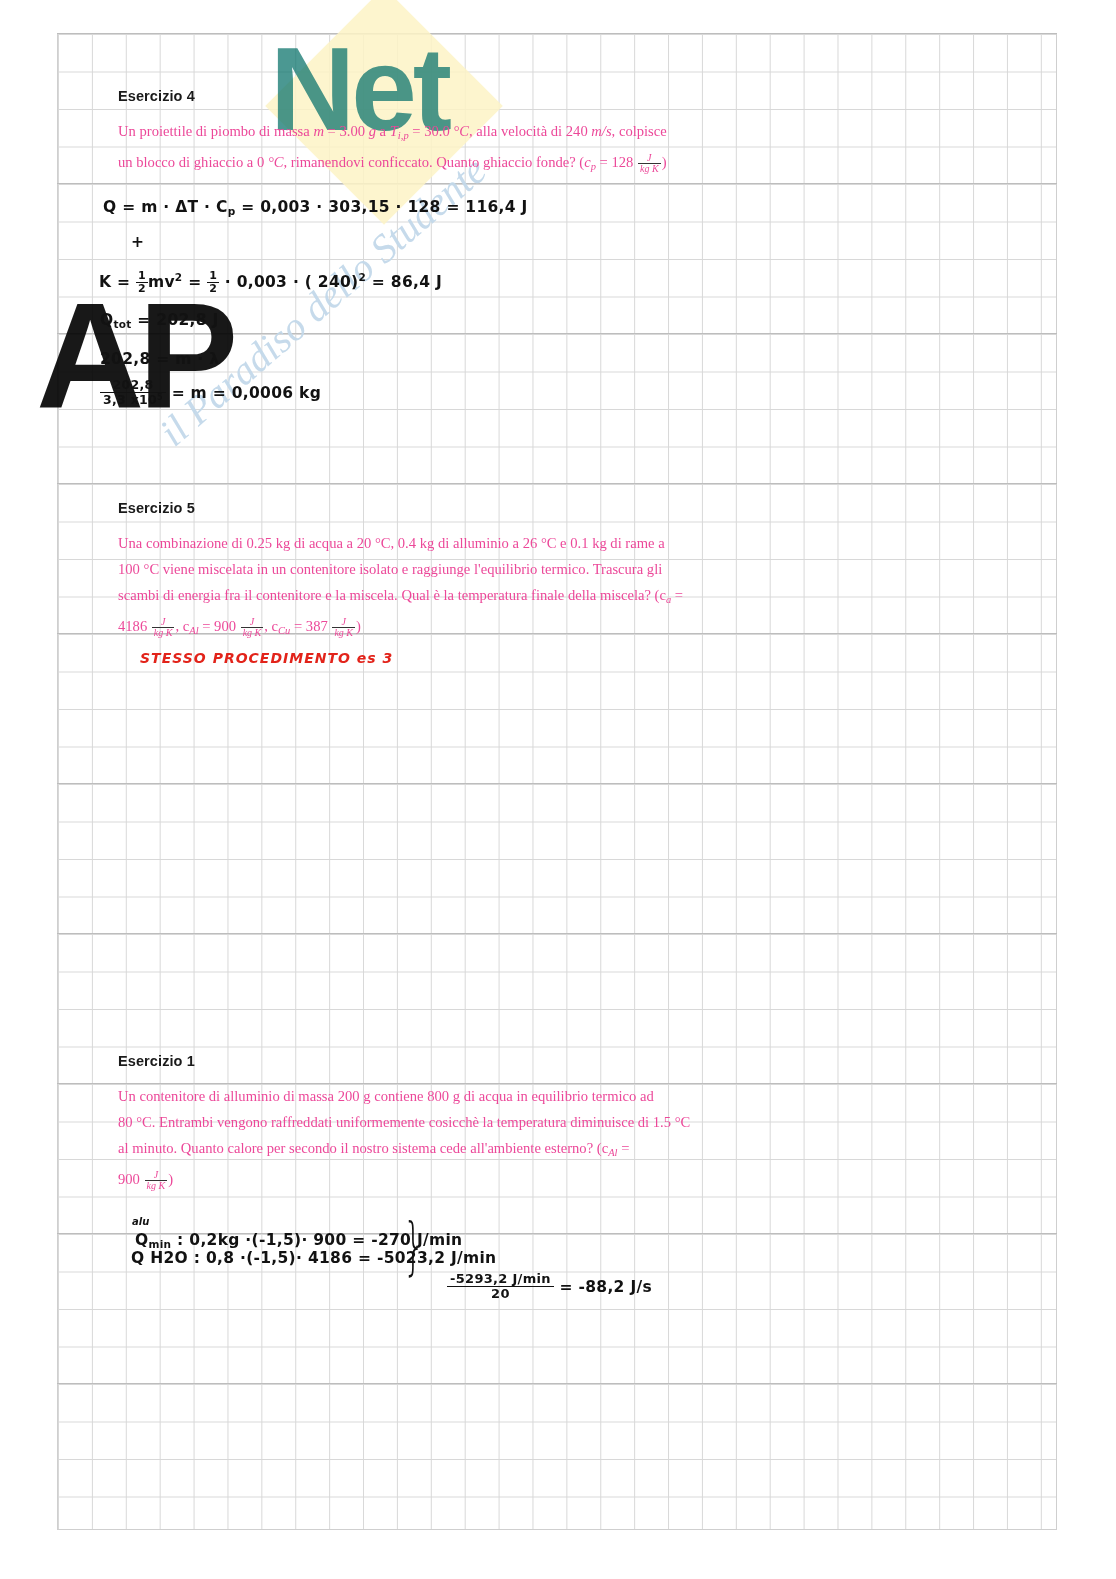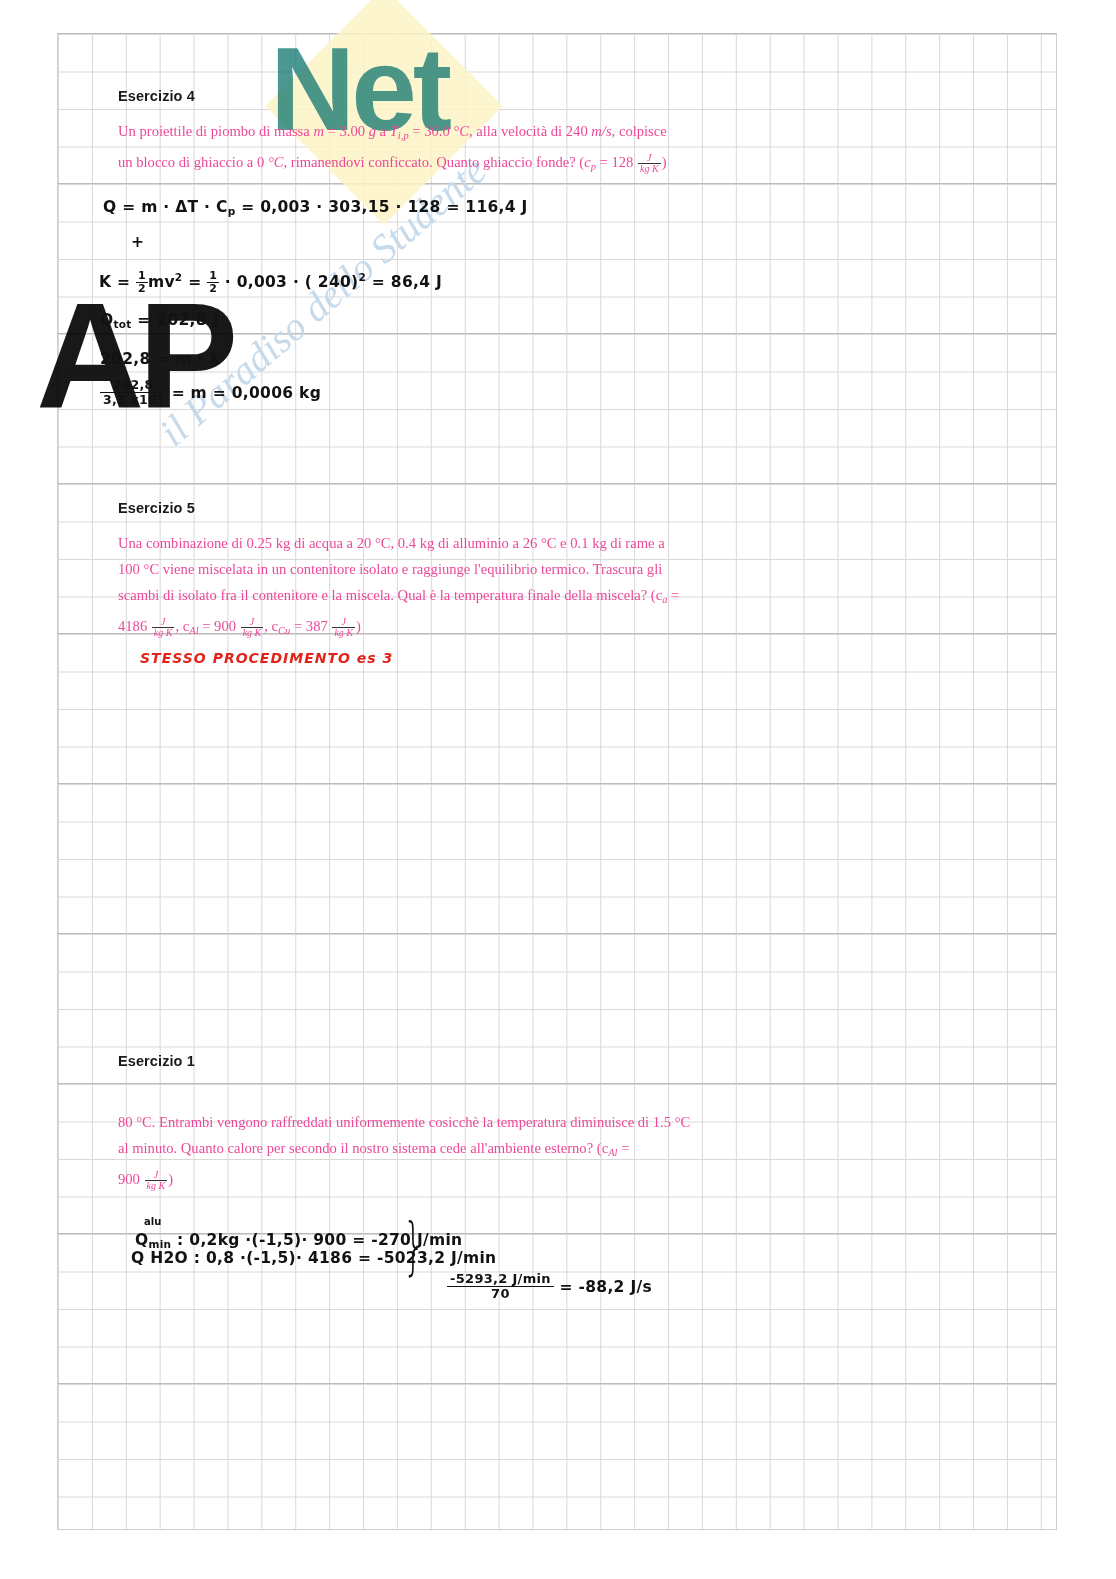--- a/index.html
+++ b/index.html
@@ -219,29 +219,29 @@
         <br>
         <span>un blocco di ghiaccio a 0 </span><i>°C</i><span>, rimanendovi conficcato. Quanto ghiaccio fonde? (</span><i>c</i><span class="sub">p</span><span> = 128 </span><span class="frac"><span class="num">J</span><span class="den">kg K</span></span><span>)</span>
       </div>
     </div>
 
     <div class="exercise-block" style="top:500px;">
       <div class="ex-title">Esercizio 5</div>
       <div class="ex-body">
         <span>Una combinazione di 0.25 kg di acqua a 20 °C, 0.4 kg di alluminio a 26 °C e 0.1 kg di rame a</span><br>
         <span>100 °C viene miscelata in un contenitore isolato e raggiunge l'equilibrio termico. Trascura gli</span><br>
-        <span>scambi di isolato fra il contenitore e la miscela. Qual è la temperatura finale della miscela? (c</span><span class="sub">a</span><span> =</span><br>
+        <span>scambi di energia fra il contenitore e la miscela. Qual è la temperatura finale della miscela? (c</span><span class="sub">a</span><span> =</span><br>
         <span>4186</span> <span class="frac"><span class="num">J</span><span class="den">kg K</span></span><span>, c</span><span class="sub">Al</span><span> = 900</span> <span class="frac"><span class="num">J</span><span class="den">kg K</span></span><span>, c</span><span class="sub">Cu</span><span> = 387</span> <span class="frac"><span class="num">J</span><span class="den">kg K</span></span><span>)</span>
       </div>
     </div>
 
     <div class="exercise-block" style="top:1053px; width:610px;">
       <div class="ex-title">Esercizio 1</div>
       <div class="ex-body">
-        <br>
+        <span>Un contenitore di alluminio di massa 200 g contiene 800 g di acqua in equilibrio termico ad</span><br>
         <span>80 °C. Entrambi vengono raffreddati uniformemente cosicchè la temperatura diminuisce di 1.5 °C</span><br>
         <span>al minuto. Quanto calore per secondo il nostro sistema cede all'ambiente esterno? (c</span><span class="sub">Al</span><span> =</span><br>
         <span>900</span> <span class="frac"><span class="num">J</span><span class="den">kg K</span></span><span>)</span>
       </div>
     </div>
 
     <div class="hand hw-line" style="left:103px; top:198px;">
       <span>Q = m · ΔT · C</span><span class="hw-sub">p</span><span> = 0,003 · 303,15 · 128 = 116,4 J</span>
     </div>
 
@@ -256,28 +256,28 @@
     </div>
 
     <div class="hand hw-line" style="left:100px; top:350px;">202,8 = m · λ</div>
 
     <div class="hand hw-line" style="left:100px; top:378px;">
       <span class="hw-frac"><span class="n">202,8</span><span class="d"><span>3,3 x10</span><span class="hw-sup" style="font-size:8px">5</span></span></span><span> = m  = 0,0006 kg</span>
     </div>
 
     <div class="hand hand-red" style="left:140px; top:650px; font-size:14px; font-style:italic; letter-spacing:1px;">STESSO PROCEDIMENTO es 3</div>
 
-    <div class="tiny-note" style="left:144px; top:1216px;">alu</div>
+    <div class="tiny-note" style="left:132px; top:1216px;font-style:italic;">alu</div>
 
     <div class="hand hw-line" style="left:135px; top:1231px;">
       <span>Q</span><span class="hw-sub">min</span><span> :  0,2kg ·(-1,5)· 900 = -270 J/min</span>
     </div>
 
     <div class="hand hw-line" style="left:131px; top:1249px;text-align:center;">Q H2O :  0,8 ·(-1,5)· 4186 = -5023,2 J/min</div>
 
     <div class="brace" style="left:394px; top:1209px;">}</div>
 
     <div class="hand" style="left:447px; top:1272px;">
-      <span class="hw-frac" style="font-size:13px"><span class="n">-5293,2 J/min</span><span class="d">70</span></span><span class="hw-line"> = -88,2 J/s</span>
+      <span class="hw-frac" style="font-size:13px"><span class="n">-5293,2 J/min</span><span class="d">20</span></span><span class="hw-line"> = -88,2 J/s</span>
     </div>
 
   </div>
 </div>
 
 </body></html>

